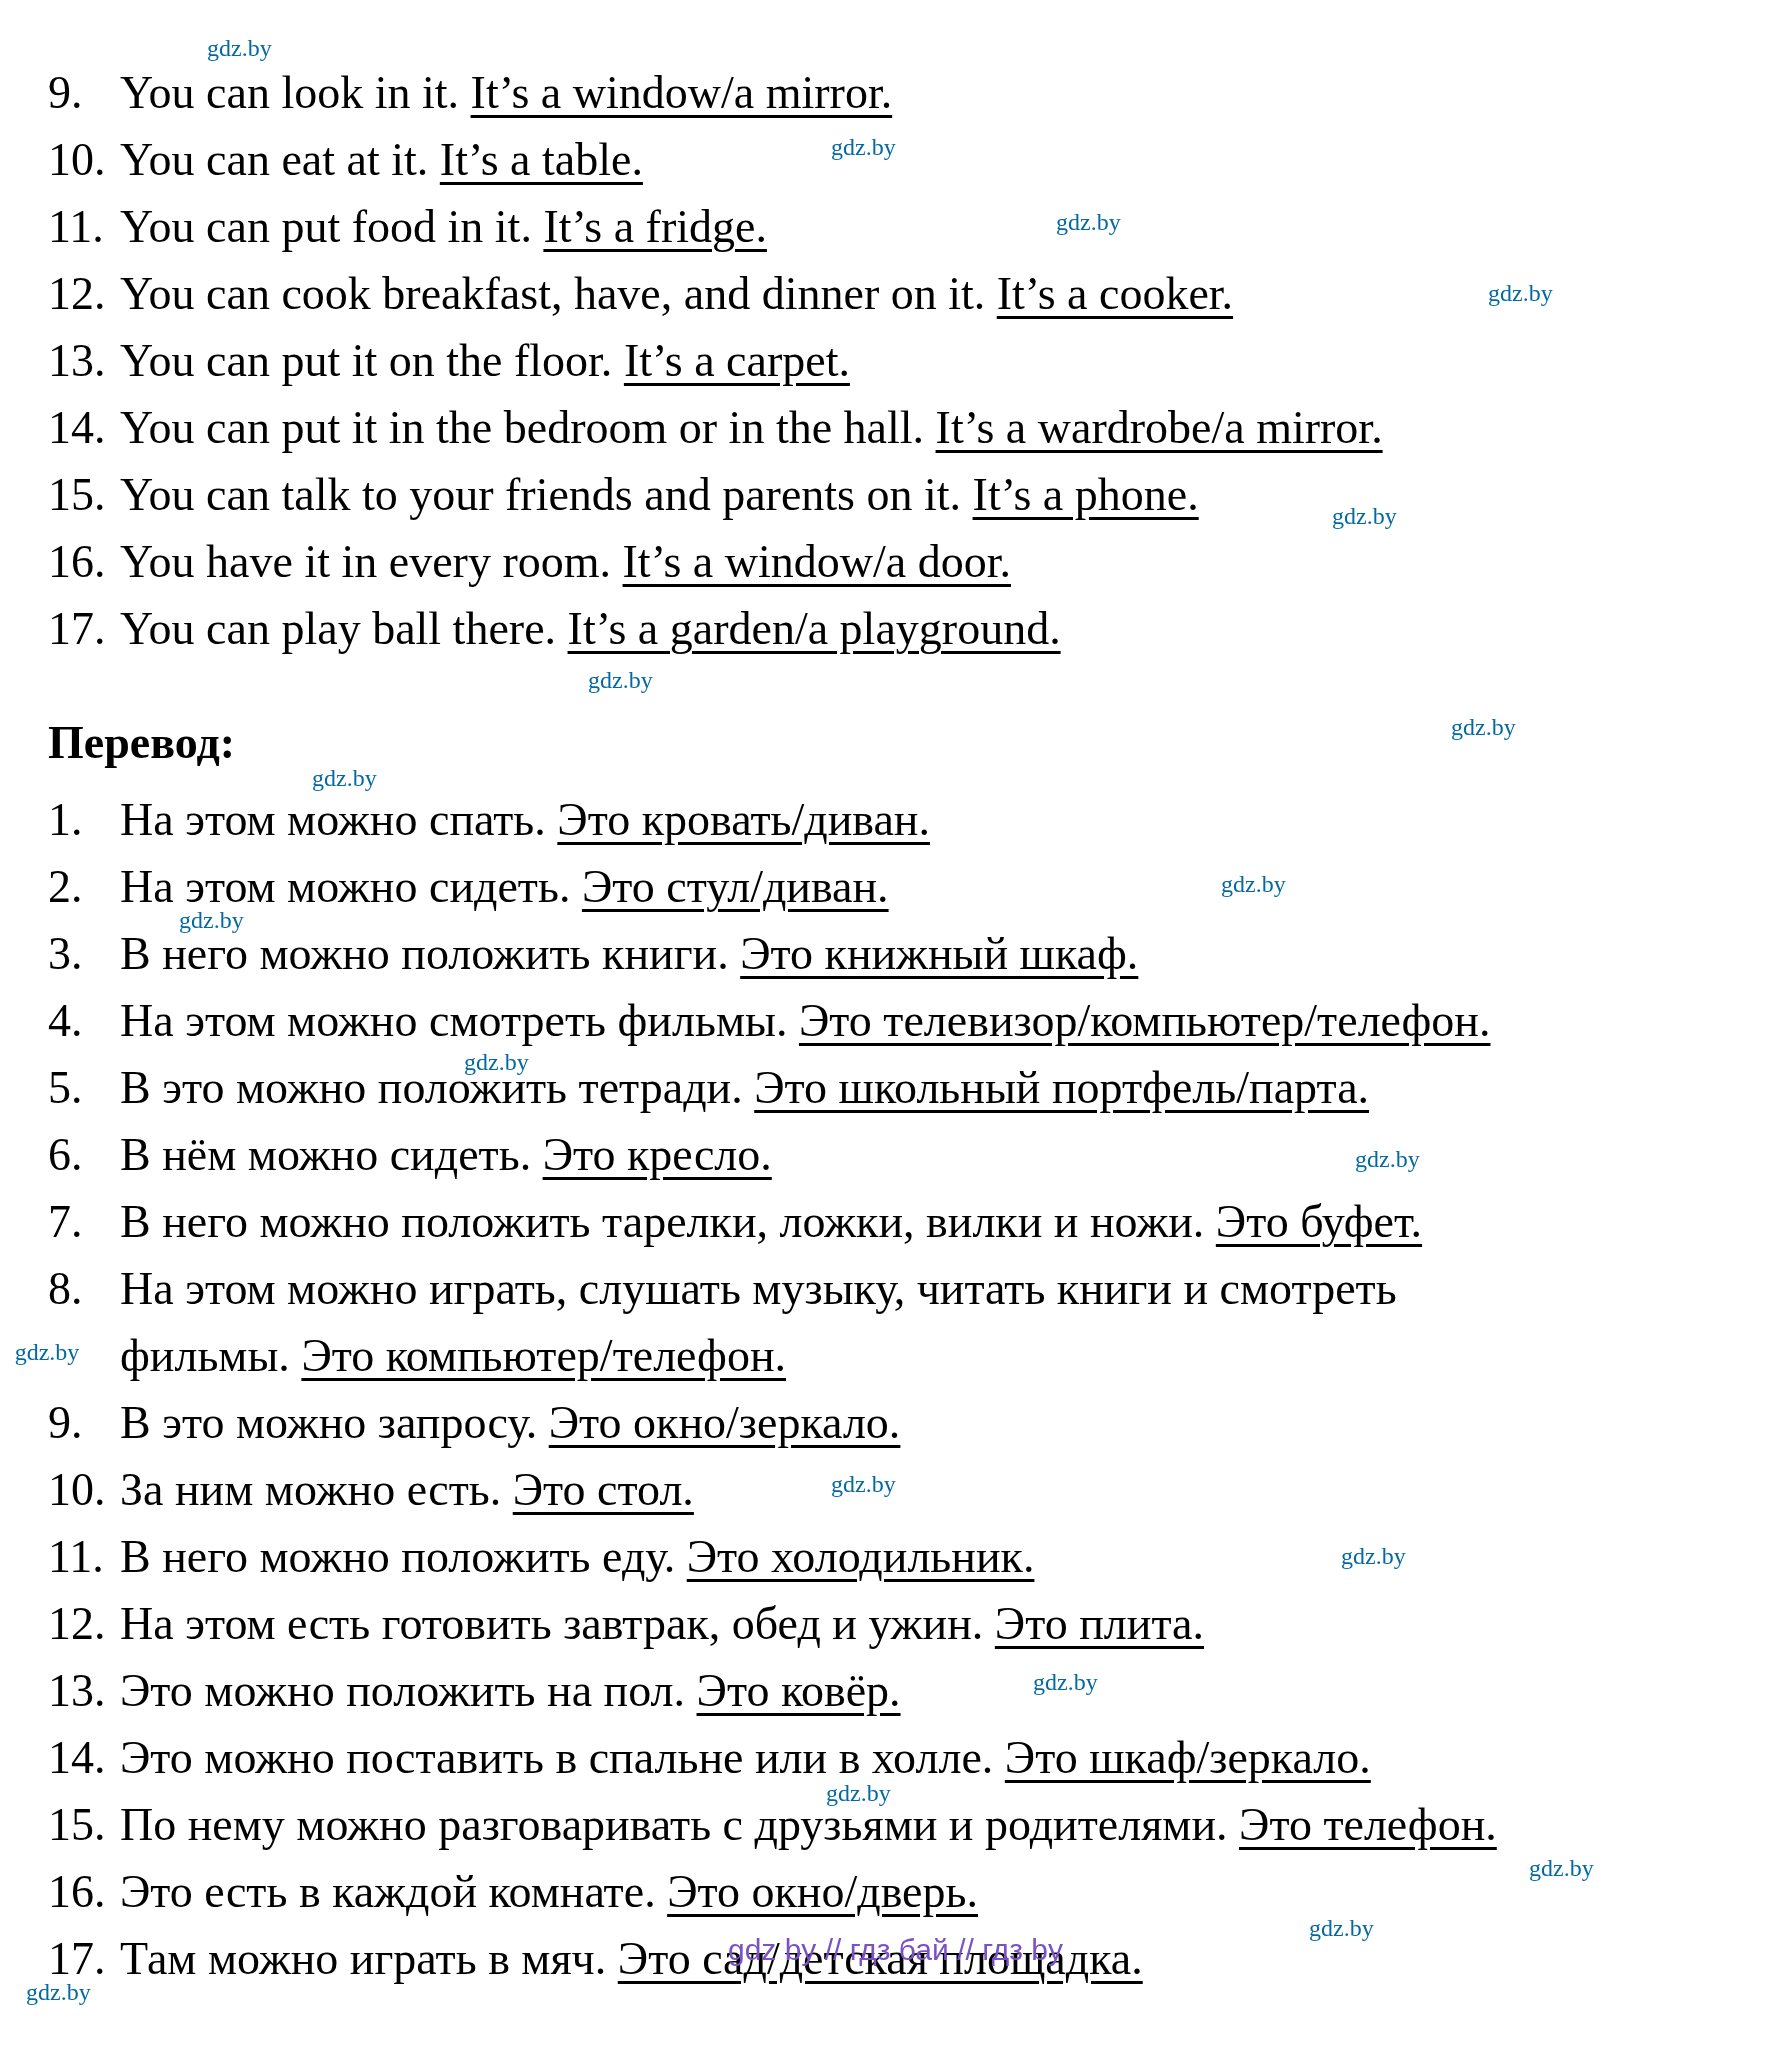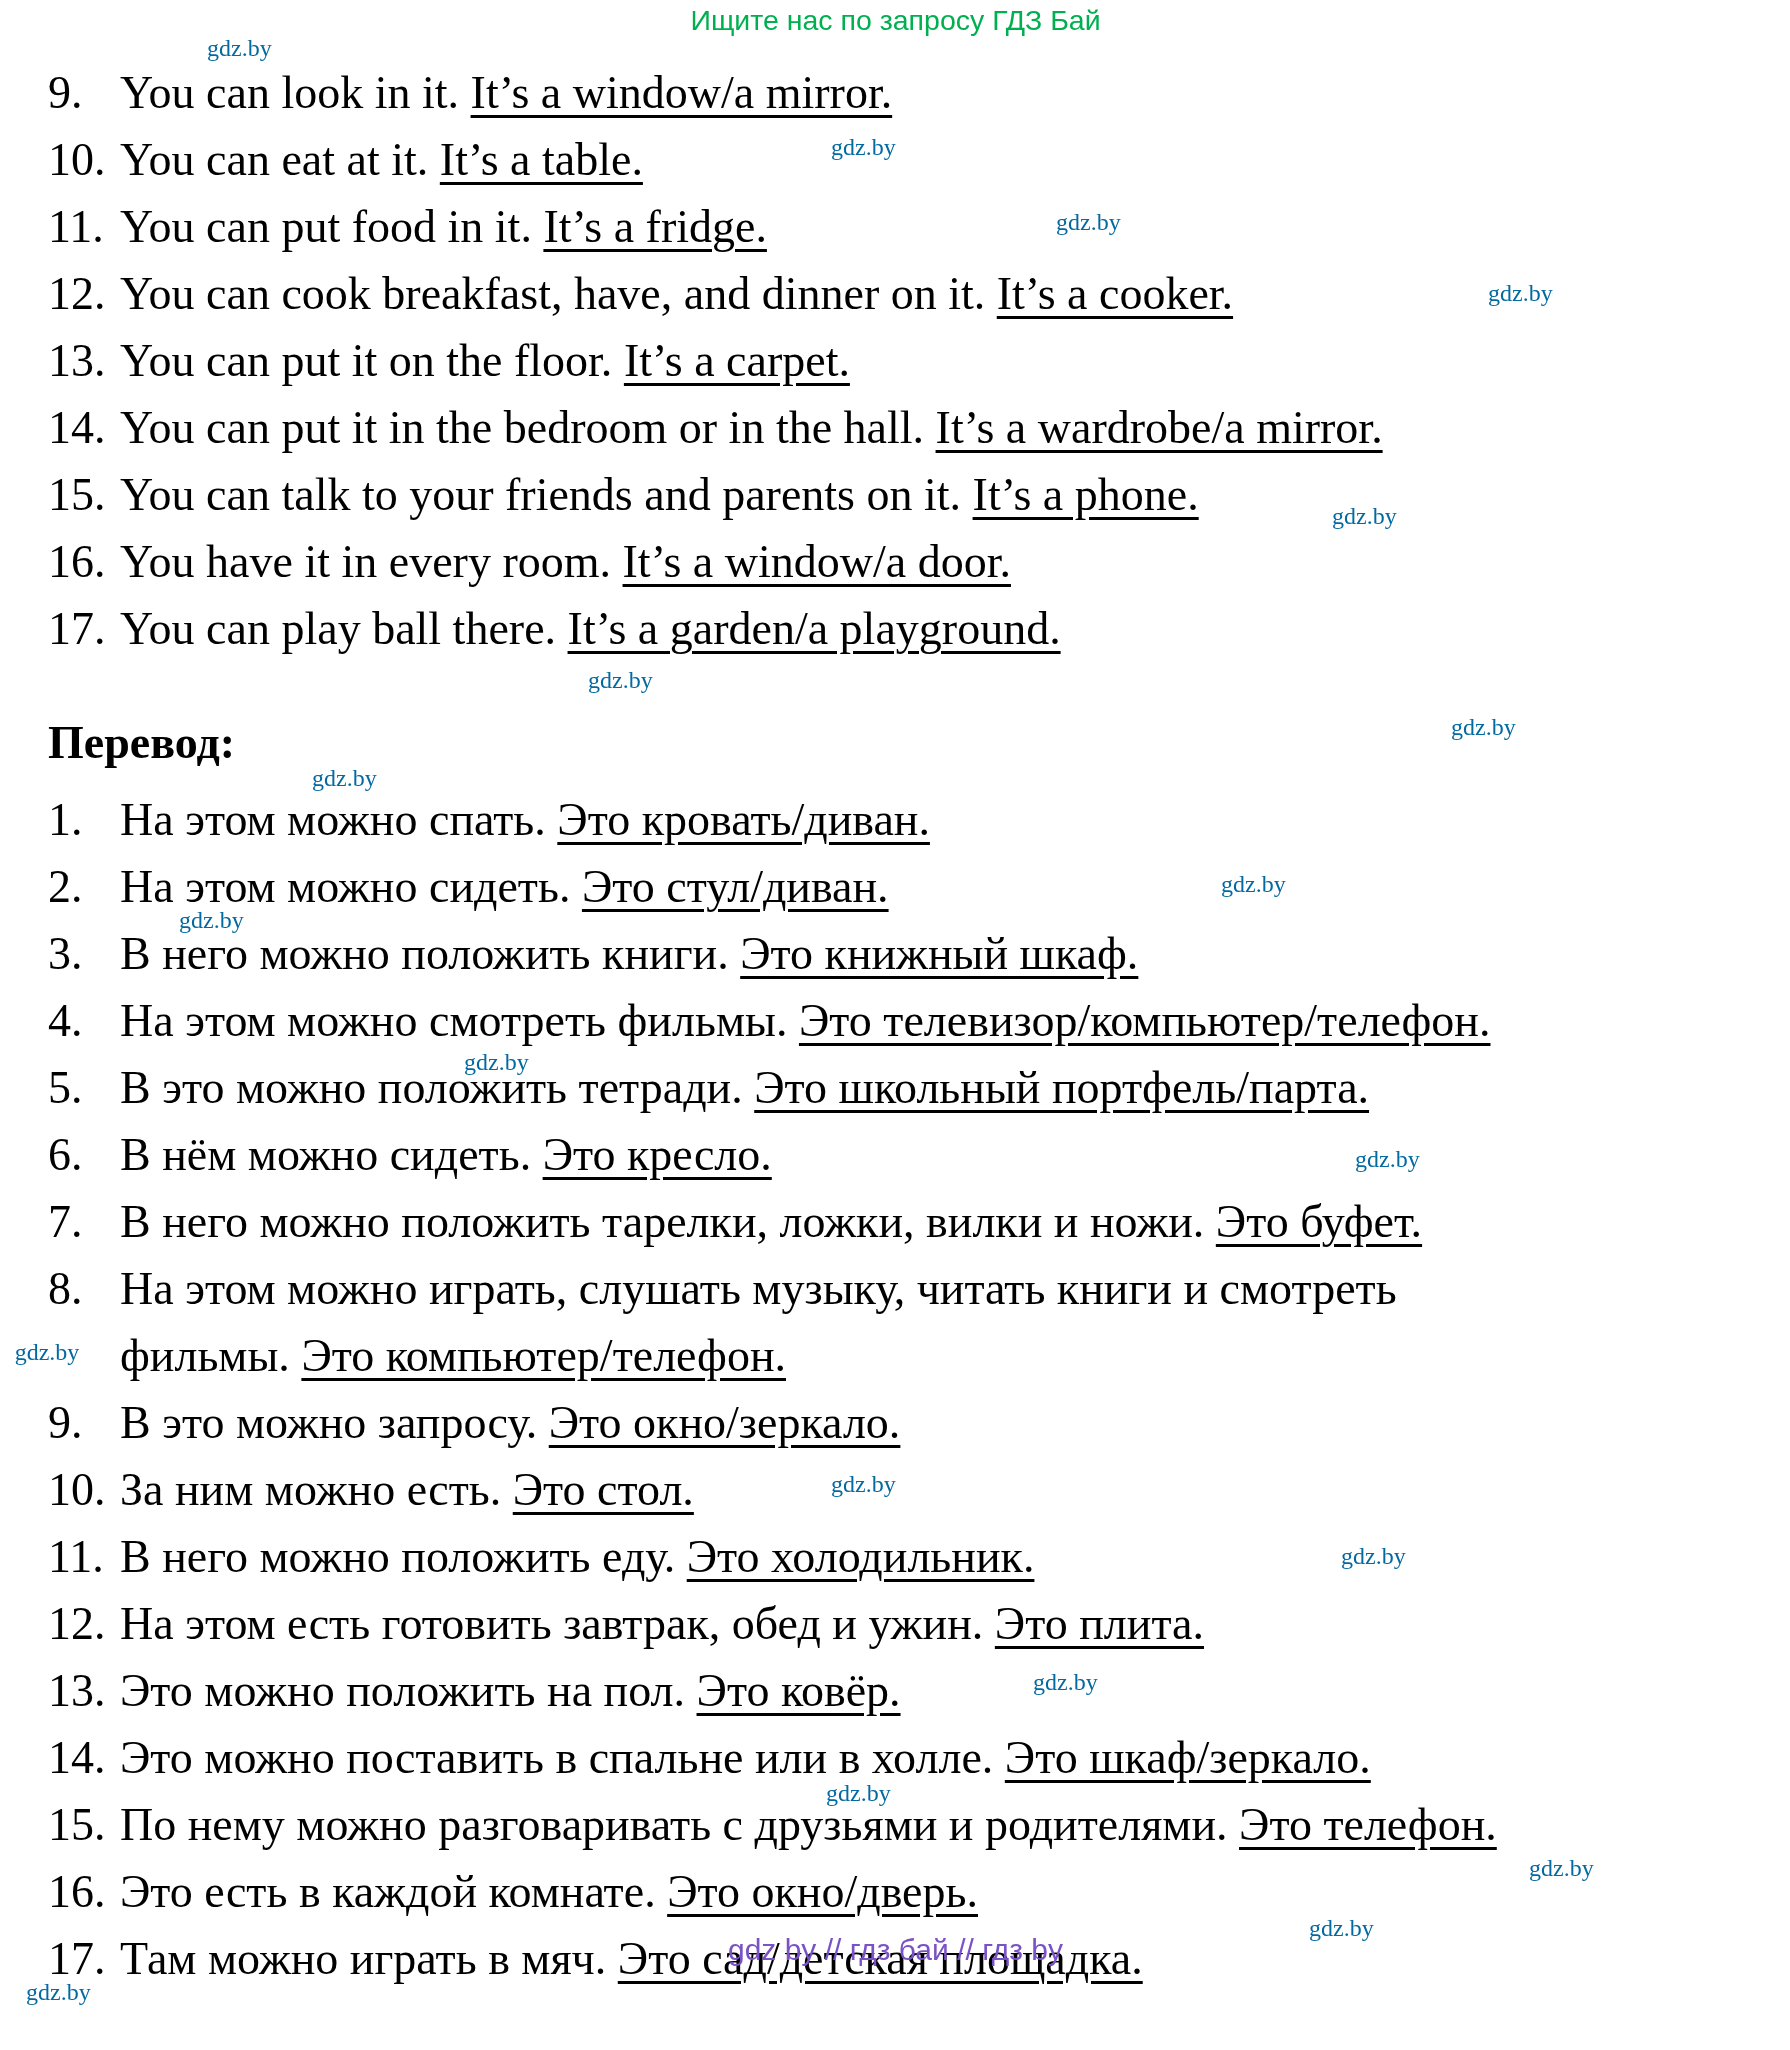--- a/index.html
+++ b/index.html
@@ -44,21 +44,20 @@
     text-align:center;
     font-family:"Liberation Sans", sans-serif;
     font-size:30px; color:#7a52c5;
   }
 </style>
 </head>
 <body>
 
 <div class="page">
 
-  <div class="promo">Ищите нас по запросу ГДЗ Бай</div>
 
   <div class="list list-en">
     <div class="item">
         <span class="num">9.</span>
         <span class="body"><span>You can look in it.</span> <span class="a">It’s a window/a mirror.</span></span>
       </div>
     <div class="item">
         <span class="num">10.</span>
         <span class="body"><span>You can eat at it.</span> <span class="a">It’s a table.</span></span>
       </div>

